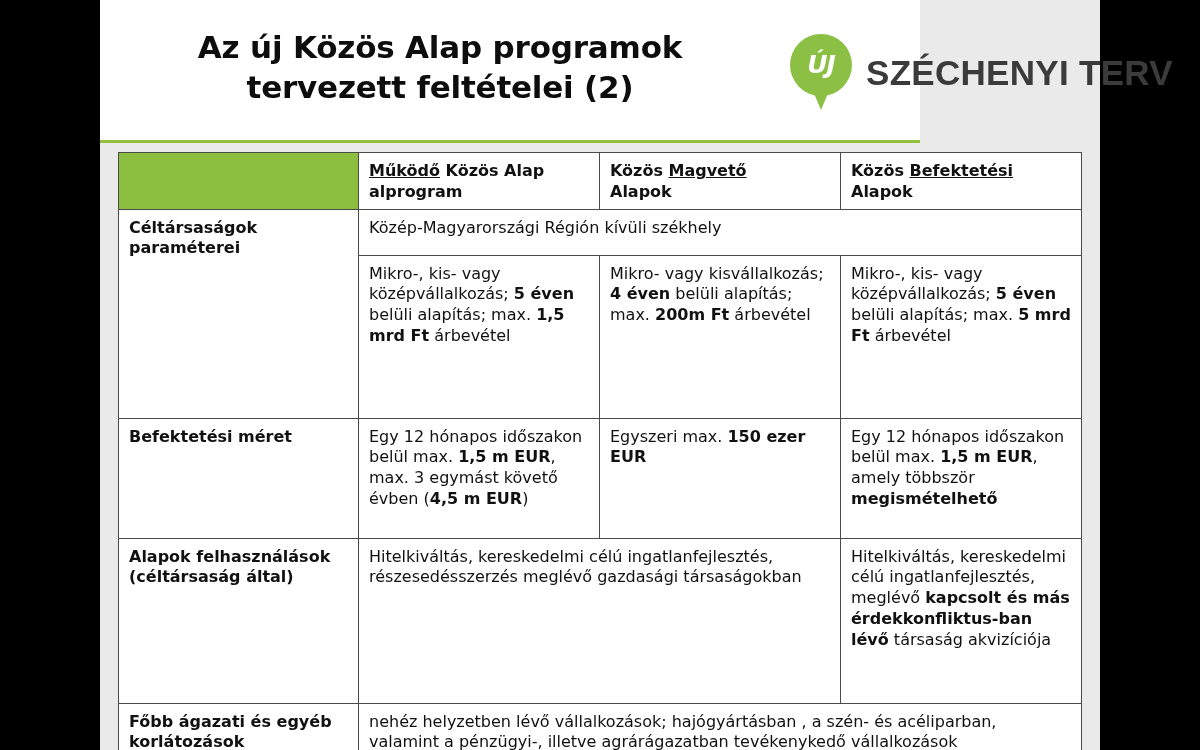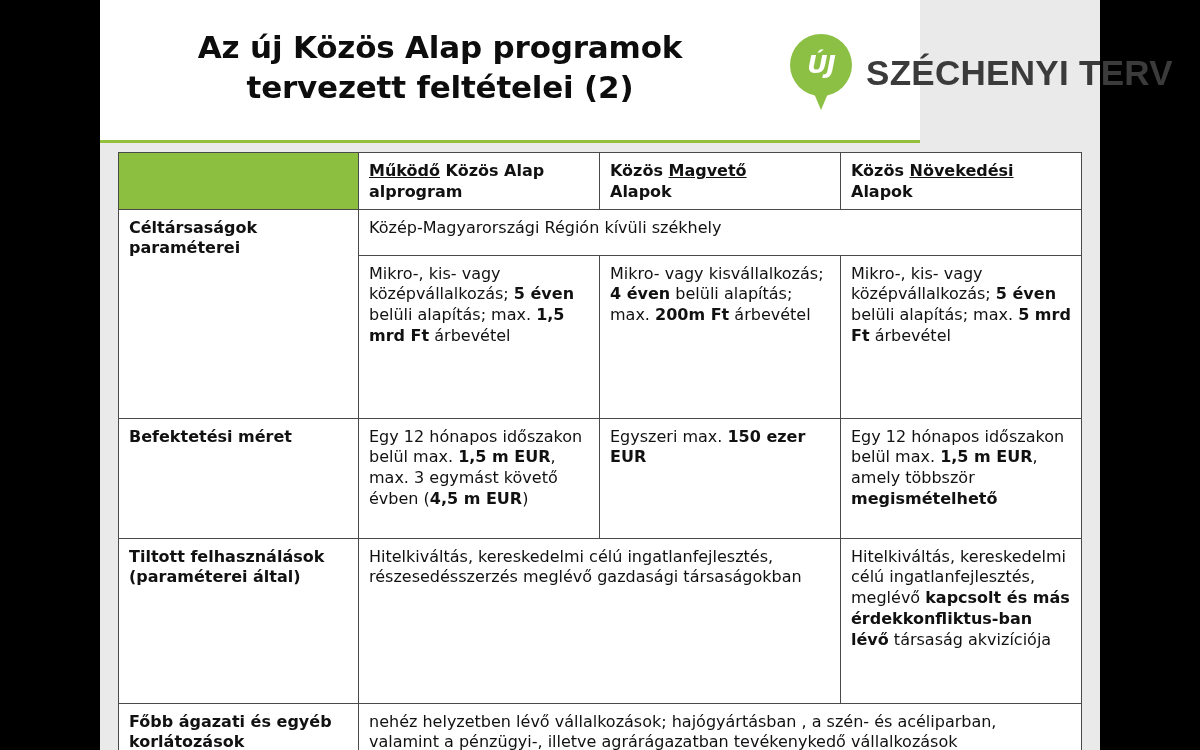--- a/index.html
+++ b/index.html
@@ -173,21 +173,21 @@
           <th class="corner"></th>
           <th>
             <span><u>Működő</u><span> Közös Alap</span></span><br>
             <span>alprogram</span>
           </th>
           <th>
             <span>Közös </span><u>Magvető</u><br>
             <span>Alapok</span>
           </th>
           <th>
-            <span>Közös </span><u>Növekedési</u><br>
+            <span>Közös </span><u>Befektetési</u><br>
             <span>Alapok</span>
           </th>
         </tr>
       </thead>
       <tbody>
 
         <tr>
           <td class="rowlabel" rowspan="2">Céltársaságok paraméterei</td>
           <td class="region-span h-region" colspan="3">Közép-Magyarországi Régión kívüli székhely</td>
         </tr>
@@ -198,21 +198,21 @@
         </tr>
 
         <tr>
           <td class="rowlabel h-r2">Befektetési méret</td>
           <td class="h-r2"><span>Egy 12 hónapos időszakon belül max. </span><b>1,5 m EUR</b><span>, max. 3 egymást követő évben (</span><b>4,5 m EUR</b><span>)</span></td>
           <td class="h-r2"><span>Egyszeri max. </span><b>150 ezer EUR</b></td>
           <td class="h-r2"><span>Egy 12 hónapos időszakon belül max. </span><b>1,5 m EUR</b><span>, amely többször </span><b>megismételhető</b></td>
         </tr>
 
         <tr>
-          <td class="rowlabel h-r3">Tiltott felhasználások (paraméterei által)</td>
+          <td class="rowlabel h-r3">Alapok felhasználások (céltársaság által)</td>
           <td class="h-r3" colspan="2"><span>Hitelkiváltás, kereskedelmi célú ingatlanfejlesztés, részesedésszerzés meglévő gazdasági társaságokban</span></td>
           <td class="h-r3"><span>Hitelkiváltás, kereskedelmi célú ingatlanfejlesztés, meglévő </span><b>kapcsolt és más érdekkonfliktus-ban lévő</b><span> társaság akvizíciója</span></td>
         </tr>
 
         <tr>
           <td class="rowlabel h-r4">Főbb ágazati és egyéb korlátozások</td>
           <td class="h-r4" colspan="3"><span>nehéz helyzetben lévő vállalkozások; hajógyártásban , a szén-  és acéliparban, valamint a pénzügyi-, illetve agrárágazatban tevékenykedő vállalkozások</span></td>
         </tr>
       </tbody>
     </table>

